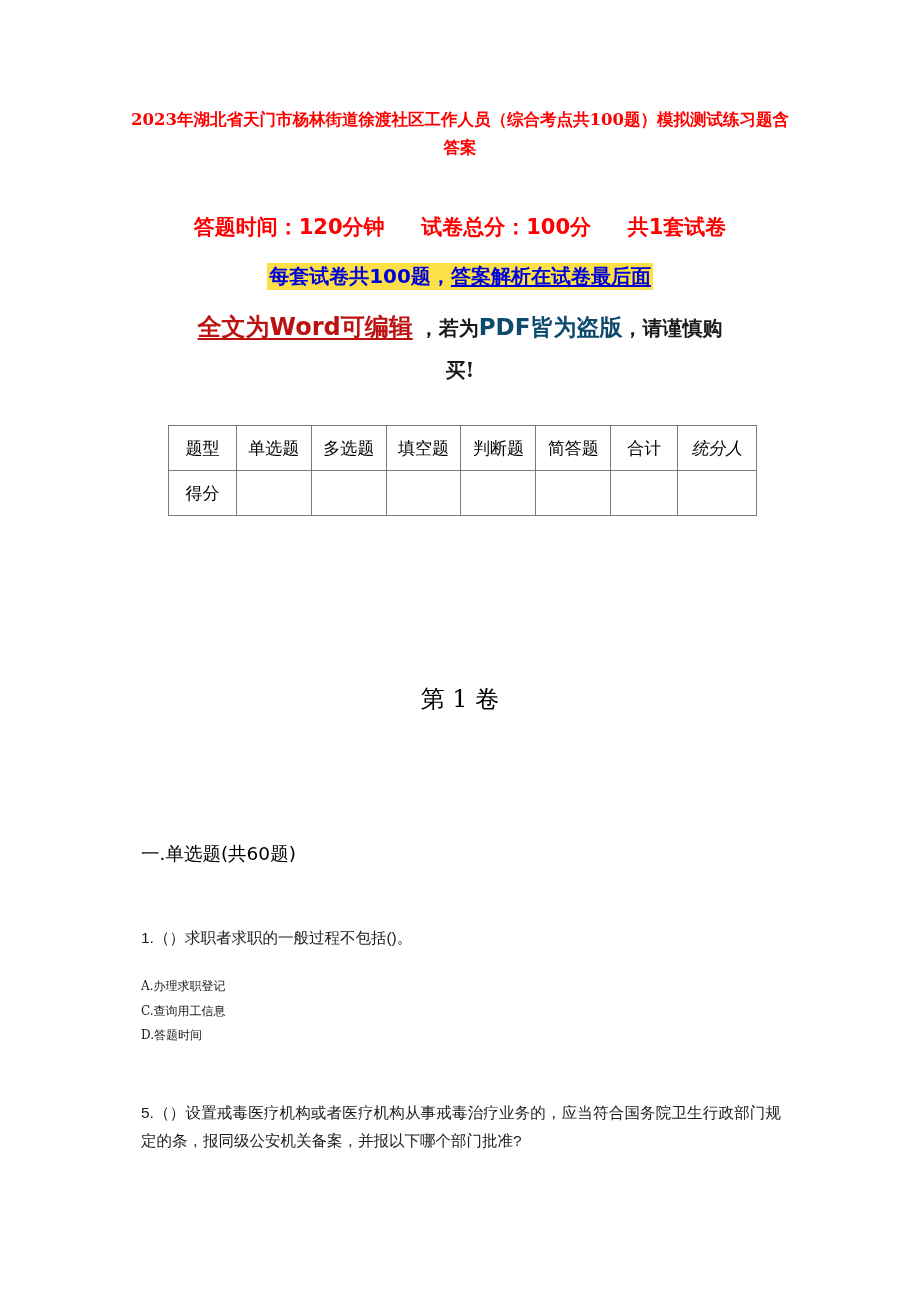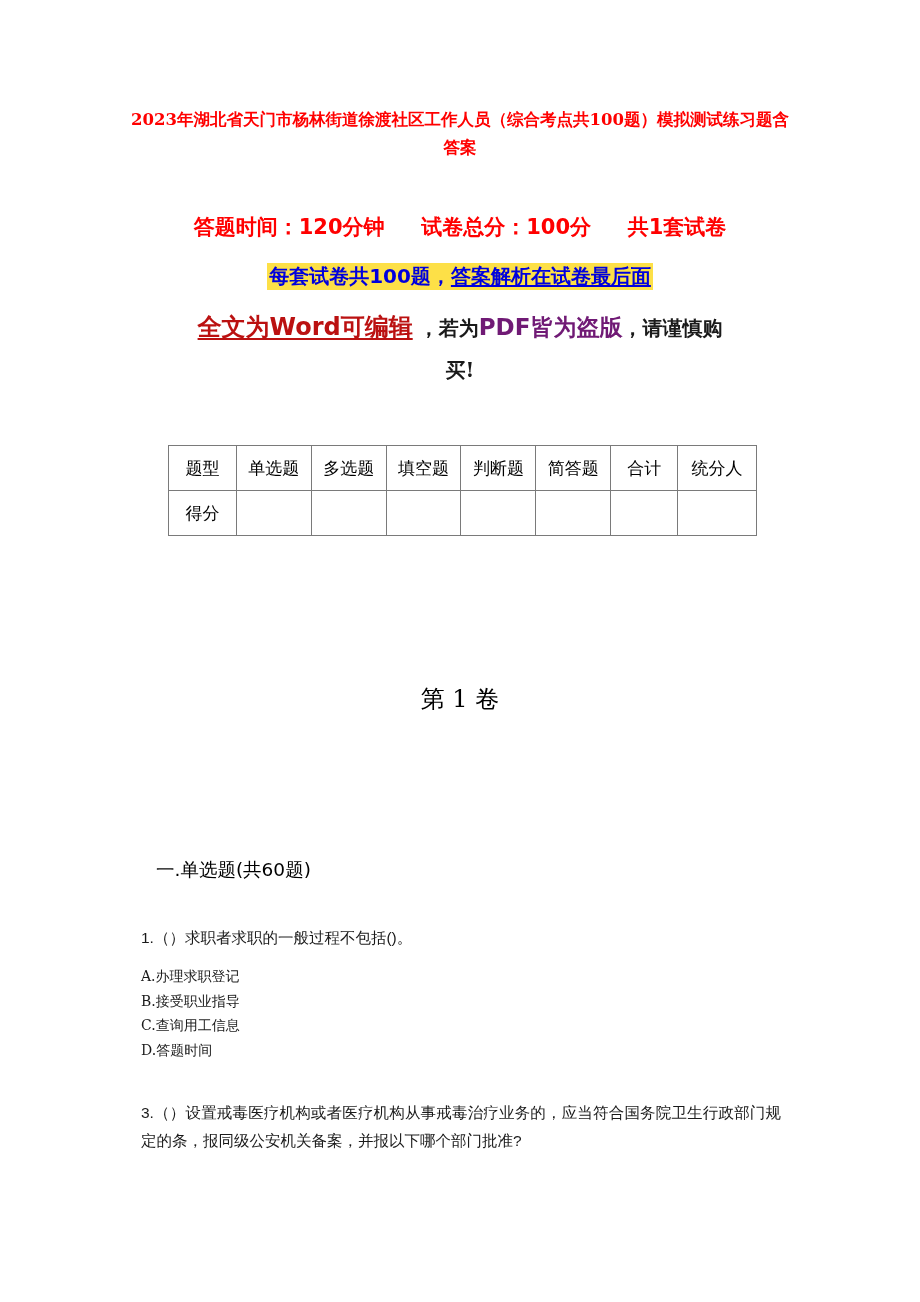--- a/index.html
+++ b/index.html
@@ -96,21 +96,21 @@
     font-family: "DejaVu Serif", "Liberation Serif", serif;
     font-weight: bold;
     font-size: 20px;
     color: #1a1a1a;
     margin-left: 6px;
   }
   .info-line-3 .pdf-red {
     font-family: "DejaVu Sans", "Liberation Sans", sans-serif;
     font-weight: bold;
     font-size: 23px;
-    color: #701a75;
+    color: #0c4a6e;
   }
   .info-line-3 .tail-dark {
     font-family: "DejaVu Serif", "Liberation Serif", serif;
     font-weight: bold;
     font-size: 20px;
     color: #1a1a1a;
   }
 
   .info-line-4 {
     position: absolute;
@@ -126,79 +126,77 @@
   }
 
   
   .score-table {
     position: absolute;
     left: 168px;
     top: 425px;
     width: 589px;
     border-collapse: collapse;
     table-layout: fixed;
-    margin-top: 20px;
   }
   .score-table td {
     border: 1px solid #7a7a7a;
     text-align: center;
     vertical-align: middle;
     font-family: "DejaVu Serif", "Liberation Serif", serif;
     font-size: 17px;
     color: #000000;
     padding: 0;
   }
   .score-table tr { height: 45px; }
   .score-table .c0 { width: 66px; }
   .score-table .c1,
   .score-table .c2,
   .score-table .c3,
   .score-table .c4,
   .score-table .c5 { width: 73px; }
   .score-table .c6 { width: 65px; }
-  .score-table .c7 { width: 77px; }
+  .score-table .c7 { width: 77px; font-style: italic; }
 
   
   .volume-heading {
     position: absolute;
     left: 110px;
     top: 682px;
     width: 700px;
     text-align: center;
     font-family: "DejaVu Serif", "Liberation Serif", serif;
     font-size: 24px;
     line-height: 34px;
     color: #000000;
   }
 
   
   .section-heading {
     position: absolute;
-    left: 156px;
+    left: 141px;
     top: 841px;
     font-family: "DejaVu Sans", "Liberation Sans", sans-serif;
     font-size: 18.5px;
     line-height: 26px;
     color: #000000;
-    margin-top: 16px;
   }
 
   
   .q-block { position: absolute; left: 141px; width: 640px; }
   .q-stem {
     font-family: Liberation Sans, sans-serif;
     font-size: 15.5px;
     line-height: 28px;
     color: #1a1a1a;
     text-align: justify;
   }
   .q-options {
-    margin-top: 12px;
-    font-family: "DejaVu Serif", "Liberation Serif", serif;
-    font-size: 14px;
+    margin-top: 22px;
+    font-family: "DejaVu Serif", "Liberation Serif", serif;
+    font-size: 12px;
     line-height: 24.5px;
     color: #1a1a1a;
   }
   .q-options div { white-space: nowrap; }
 
   #q1 { top: 924px; }
   #q2 { top: 1099px; }
 </style>
 </head>
 <body>
@@ -251,23 +249,22 @@
   </table>
 
   <div class="volume-heading">第 1 卷</div>
 
   <div class="section-heading">一.单选题(共60题)</div>
 
   <div class="q-block" id="q1">
     <div class="q-stem">1.（）求职者求职的一般过程不包括()。</div>
     <div class="q-options">
       <div>A.办理求职登记</div>
-      <div>B.接受职业指导</div>
       <div>C.查询用工信息</div>
       <div>D.答题时间</div>
     </div>
   </div>
 
   <div class="q-block" id="q2">
-    <div class="q-stem">3.（）设置戒毒医疗机构或者医疗机构从事戒毒治疗业务的，应当符合国务院卫生行政部门规定的条，报同级公安机关备案，并报以下哪个部门批准?</div>
+    <div class="q-stem">5.（）设置戒毒医疗机构或者医疗机构从事戒毒治疗业务的，应当符合国务院卫生行政部门规定的条，报同级公安机关备案，并报以下哪个部门批准?</div>
   </div>
 
 </div>
 
 </body></html>

